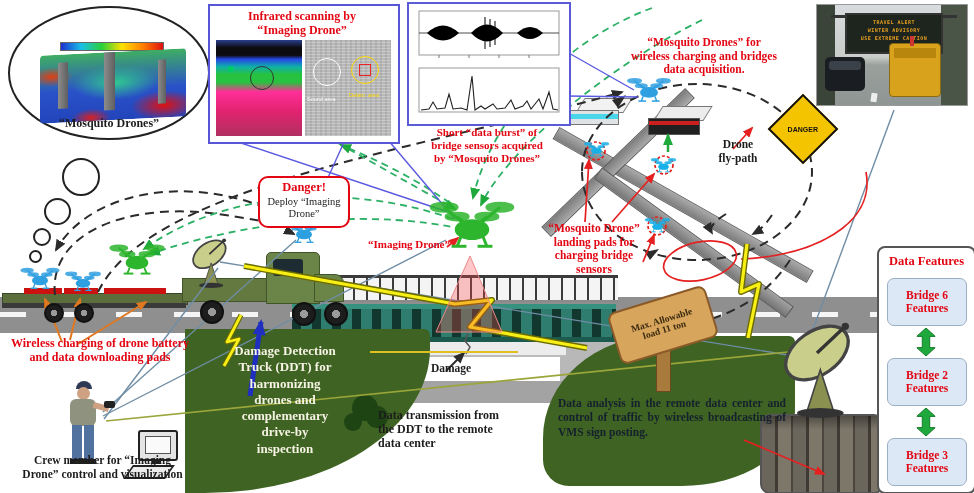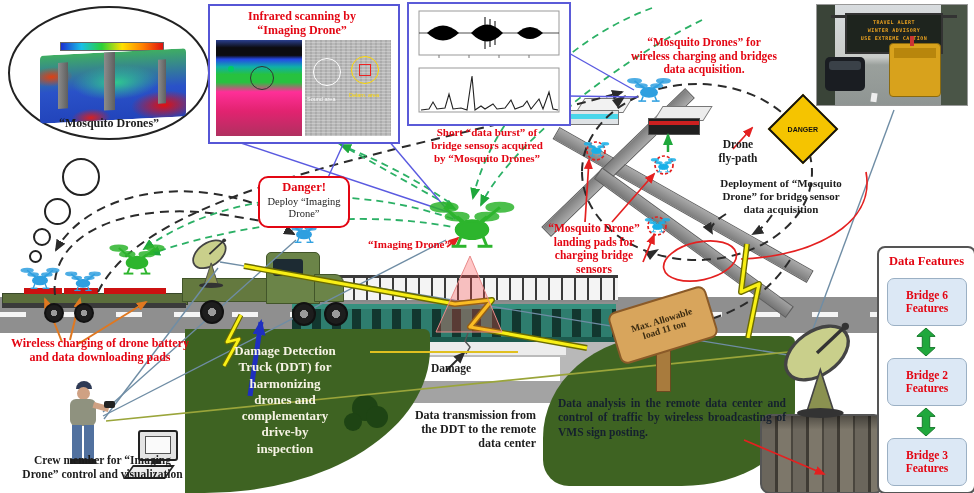--- a/index.html
+++ b/index.html
@@ -304,23 +304,20 @@
   </div>
   <div class="lbl red" style="left:398px;top:126px;width:178px;font-size:11px">Short “data burst” of
 bridge sensors acquired
 by “Mosquito Drones”</div>
 
   <div class="lbl red" style="left:598px;top:36px;width:212px;font-size:11.5px">“Mosquito Drones” for
 wireless charging and bridges
 data acquisition.</div>
   <div class="lbl blk" style="left:706px;top:138px;width:64px;font-size:11.5px">Drone
 fly-path</div>
-  <div class="lbl blk" style="left:706px;top:177px;width:150px;font-size:11px">Deployment of “Mosquito
-Drone” for bridge sensor
-data acquisition</div>
   <div class="lbl red" style="left:541px;top:222px;width:106px;font-size:11.5px">“Mosquito Drone”
 landing pads for
 charging bridge
 sensors</div>
 
   <div class="photo" style="left:816px;top:4px;width:150px;height:100px;z-index:8;background:linear-gradient(#d8dcdf,#c9ccc9 52%,#9aa09c 60%,#8f9593)">
     <div class="abs" style="left:0;top:0;width:18px;height:100px;background:#3a4438"></div>
     <div class="abs" style="right:0;top:0;width:26px;height:100px;background:#4a5547"></div>
     <div class="abs" style="left:14px;top:10px;width:126px;height:3px;background:#333"></div>
     <div class="abs" style="left:118px;top:10px;width:3px;height:40px;background:#333"></div>
@@ -404,21 +401,21 @@
 harmonizing
 drones and
 complementary
 drive-by
 inspection</div>
 
   <div class="lbl blk" style="left:420px;top:362px;width:62px;font-size:11.5px">Damage</div>
   <svg class="abs" style="left:458px;top:332px;z-index:3" width="20" height="24">
     <polyline points="10,1 7,9 12,15 8,22" fill="none" stroke="#555" stroke-width="1.5"></polyline>
   </svg>
-  <div class="lbl blk" style="left:378px;top:408px;width:158px;font-size:12px;text-align:right">Data transmission from
+  <div class="lbl blk" style="left:378px;top:408px;width:158px;font-size:12px;text-align:left">Data transmission from
 the DDT to the remote
 data center</div>
   <div class="lbl" style="left:558px;top:396px;width:228px;font-size:11.5px;color:#15202e;text-align:justify;line-height:1.25;white-space:normal">Data analysis in the remote data center  and control of traffic by wireless broadcasting of VMS sign posting.</div>
 
   <div class="abs" style="left:612px;top:282px;width:110px;height:112px;z-index:9">
     <div class="abs" style="left:44px;top:44px;width:13px;height:64px;background:#a87b3d;border:1.5px solid #6b4a1f"></div>
     <div class="sign-board">Max. Allowable
 load 11 ton</div>
   </div>
 

